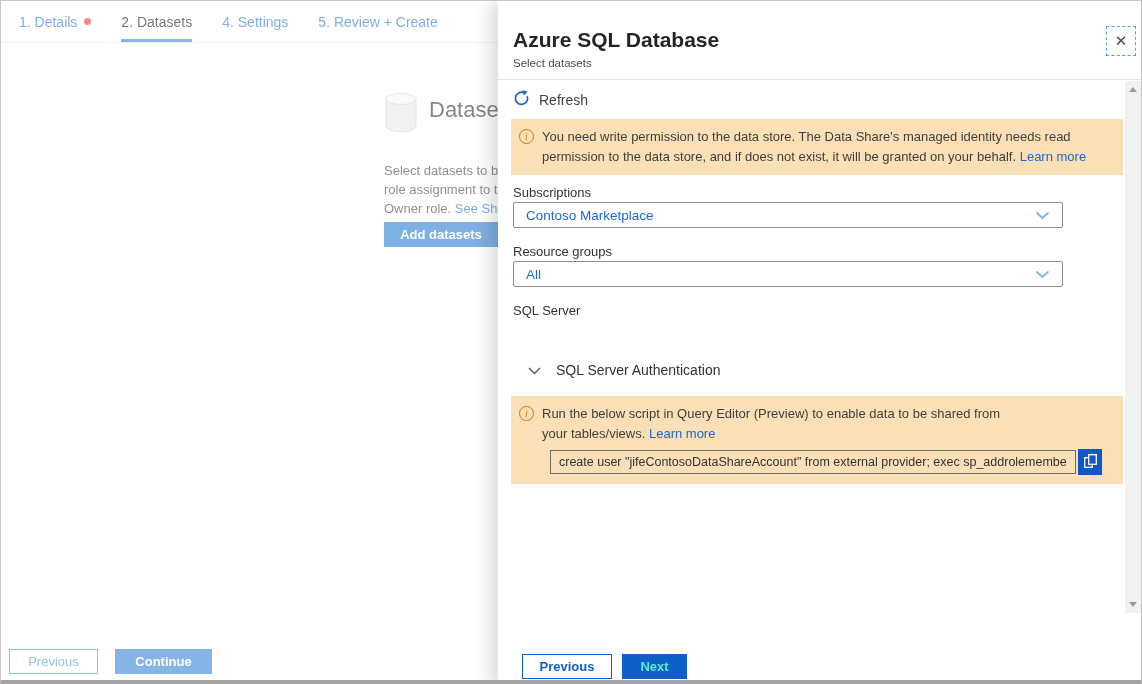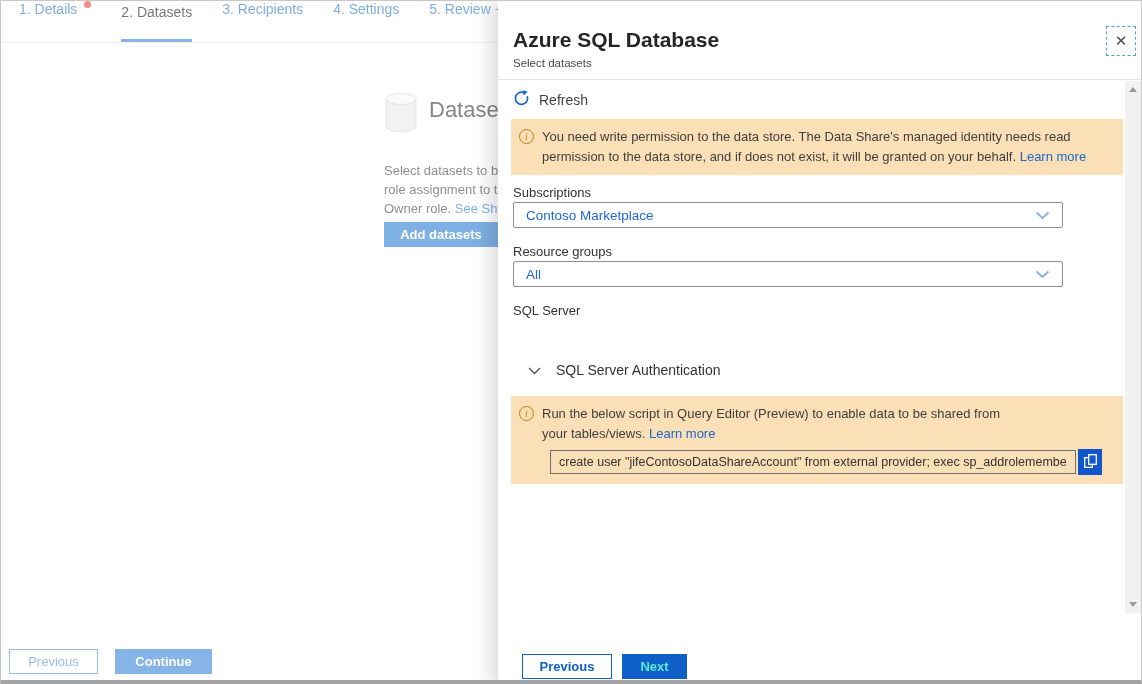--- a/index.html
+++ b/index.html
@@ -5,21 +5,21 @@
   * { margin:0; padding:0; box-sizing:border-box; }
   html,body { background:#fff; }
   body { font-family:"Liberation Sans", sans-serif; }
   .screen { position:relative; width:1142px; height:684px; background:#fff;
             border:1px solid #c8c8c8; border-bottom:4px solid #a3a3a3; overflow:hidden; }
 
   
   .left-page { position:absolute; inset:0; }
   .dim { opacity:0.62; }
   .tabbar { display:flex; gap:30px; padding-left:18px; height:42px; border-bottom:1px solid #e9e9e9; }
-  .tab { display:flex; align-items:flex-start; gap:7px; font-size:14px; color:#2d7cd6; cursor:pointer; white-space:nowrap; }
+  .tab { display:flex; align-items:center; gap:7px; font-size:14px; color:#2d7cd6; cursor:pointer; white-space:nowrap; }
   .tab.active { color:#1f1f1f; border-bottom:3px solid #3f87d8; padding-top:3px; }
   .dot { width:7px; height:7px; border-radius:50%; background:#ee4338; }
 
   .ds-content { position:absolute; left:383px; top:88px; width:400px; }
   .ds-icon { position:absolute; left:0; top:4px; }
   .ds-heading { position:absolute; left:45px; top:8px; font-size:22px; font-weight:400; color:#3a3a3a; white-space:nowrap; }
   .ds-desc { position:absolute; left:0; top:72px; font-size:13px; color:#4a4a4a; line-height:19px; white-space:nowrap; }
   .ds-link { color:#2d7cd6; cursor:pointer; }
   .add-btn { position:absolute; left:0; top:133px; width:114px; height:25px; background:#2f80d4; color:#fff;
              font-size:13px; font-weight:600; border:none; cursor:pointer; font-family:inherit; }
@@ -87,23 +87,20 @@
     <div class="dim">
       <div class="tabbar">
         <div class="tab">
           <span>1. Details</span>
           <span class="dot"></span>
         </div>
         <div class="tab active">
           <span>2. Datasets</span>
         </div>
         <div class="tab">
-          <span>3. Recipients</span>
-        </div>
-        <div class="tab">
           <span>4. Settings</span>
         </div>
         <div class="tab">
           <span>5. Review + Create</span>
         </div>
       </div>
 
       <div class="ds-content">
         <span class="ds-icon">
           <svg width="34" height="40" viewBox="0 0 34 40">

